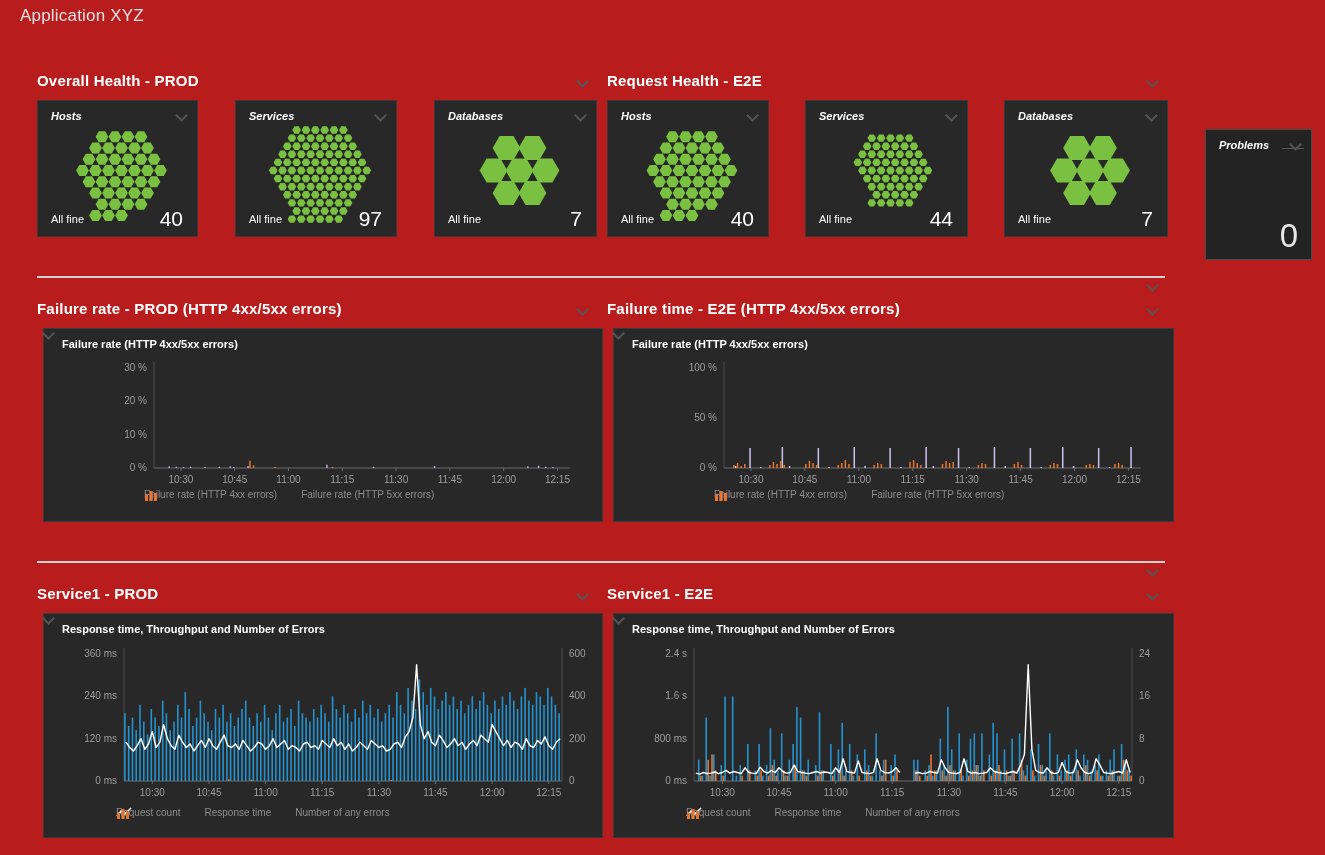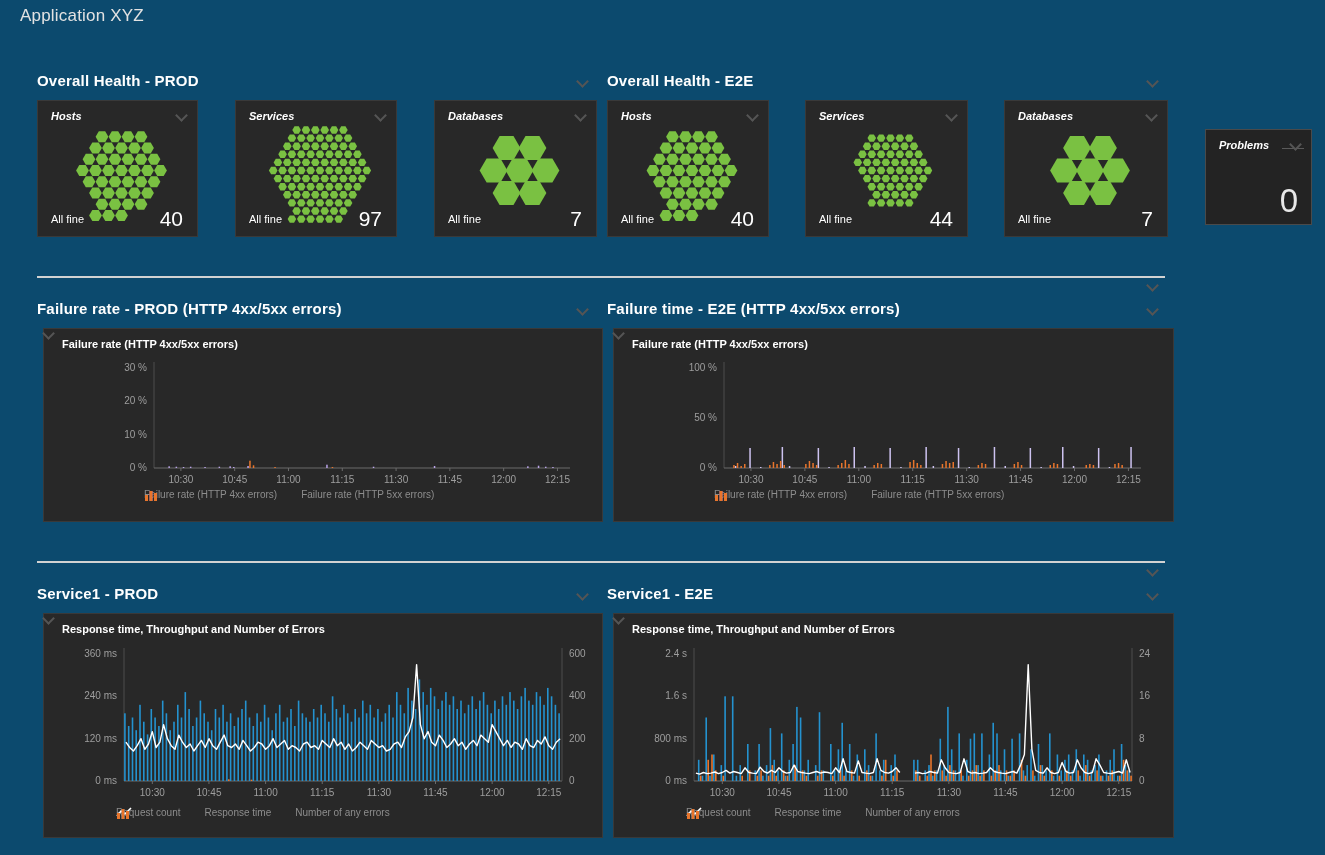--- a/index.html
+++ b/index.html
@@ -1,16 +1,16 @@
 <!DOCTYPE html>
 <html><head>
 <meta charset="utf-8">
 <style>
   html,body{margin:0;padding:0;background:#1d1d1d;}
-  .page{position:relative;width:1325px;height:855px;background:#0c4a6e;overflow:hidden;
+  .page{position:relative;width:1325px;height:855px;background:#b91c1c;overflow:hidden;
         font-family:"Liberation Sans",sans-serif;-webkit-font-smoothing:antialiased;}
   .page-title{position:absolute;left:20px;top:6px;font-size:17px;color:#e2e2e2;letter-spacing:.2px;}
   .section-title{position:absolute;font-size:15px;font-weight:bold;color:#ffffff;letter-spacing:.2px;text-align:center;}
   .chev{position:absolute;width:7px;height:7px;border-right:2px solid #555;border-bottom:2px solid #555;
         transform:rotate(45deg);cursor:pointer;}
   .tile{position:absolute;background:#282828;border:1px solid #393939;box-sizing:border-box;cursor:pointer;}
   .tile .tlabel{position:absolute;left:13px;top:9px;font-size:11px;font-weight:bold;color:#fff;font-style:italic;}
   .tile .tchev{position:absolute;right:11px;top:10px;}
   .tile .status{position:absolute;left:13px;bottom:11px;font-size:11px;font-weight:normal;color:#fff;}
   .tile .count{position:absolute;right:14px;bottom:5px;font-size:21px;font-weight:400;color:#fff;}
@@ -27,21 +27,21 @@
   text{font-family:"Liberation Sans",sans-serif;}
 </style>
 </head>
 <body>
 
 <div class="page">
   <div class="page-title">Application XYZ</div>
 
   <div class="section-title" style="left:37px;top:72px;">Overall Health - PROD</div>
   <span class="chev" style="left:578px;top:77px;"></span>
-  <div class="section-title" style="left:607px;top:72px;">Overall Health - E2E</div>
+  <div class="section-title" style="left:607px;top:72px;">Request Health - E2E</div>
   <span class="chev" style="left:1148px;top:77px;"></span>
 
   <div class="tile health" style="left:37px;top:100px;width:161px;height:137px;">
     <div class="hexwrap"><svg width="159" height="135">
           <polygon points="86.7,75.0 80.3,75.0 77.1,69.5 80.3,64.0 86.7,64.0 89.9,69.5" fill="#7ac142"></polygon>
           <polygon points="80.2,86.3 73.8,86.3 70.6,80.8 73.8,75.2 80.2,75.2 83.4,80.8" fill="#7ac142"></polygon>
           <polygon points="93.2,86.3 86.8,86.3 83.6,80.8 86.8,75.2 93.2,75.2 96.4,80.8" fill="#7ac142"></polygon>
           <polygon points="99.7,75.0 93.3,75.0 90.1,69.5 93.3,64.0 99.7,64.0 102.9,69.5" fill="#7ac142"></polygon>
           <polygon points="93.2,63.8 86.8,63.8 83.6,58.3 86.8,52.7 93.2,52.7 96.4,58.3" fill="#7ac142"></polygon>
           <polygon points="80.2,63.8 73.8,63.8 70.6,58.3 73.8,52.7 80.2,52.7 83.4,58.3" fill="#7ac142"></polygon>
@@ -327,21 +327,21 @@
           <polygon points="104.9,59.0 91.0,59.0 84.1,47.0 91.0,35.0 104.9,35.0 111.9,47.0" fill="#7ac142"></polygon>
           <polygon points="79.0,59.0 65.1,59.0 58.1,47.0 65.1,35.0 79.0,35.0 85.9,47.0" fill="#7ac142"></polygon>
           <polygon points="66.0,81.5 52.1,81.5 45.1,69.5 52.1,57.5 66.0,57.5 72.9,69.5" fill="#7ac142"></polygon>
         </svg></div>
     <div class="tlabel">Databases</div>
     <span class="chev tchev"></span>
     <div class="status">All fine</div>
     <div class="count">7</div>
   </div>
 
-  <div class="tile problems" style="left:1205px;top:129px;width:107px;height:96px;">
+  <div class="tile problems" style="left:1205px;top:129px;width:107px;height:131px;">
     <div class="tlabel">Problems</div>
     <div class="pdash"></div>
     <span class="chev tchev"></span>
     <div class="pcount">0</div>
   </div>
 
   <div class="divider" style="left:37px;top:276px;width:1128px;"></div>
   <span class="chev" style="left:1148px;top:281px;"></span>
 
   <div class="section-title" style="left:37px;top:300px;">Failure rate - PROD (HTTP 4xx/5xx errors)</div>

